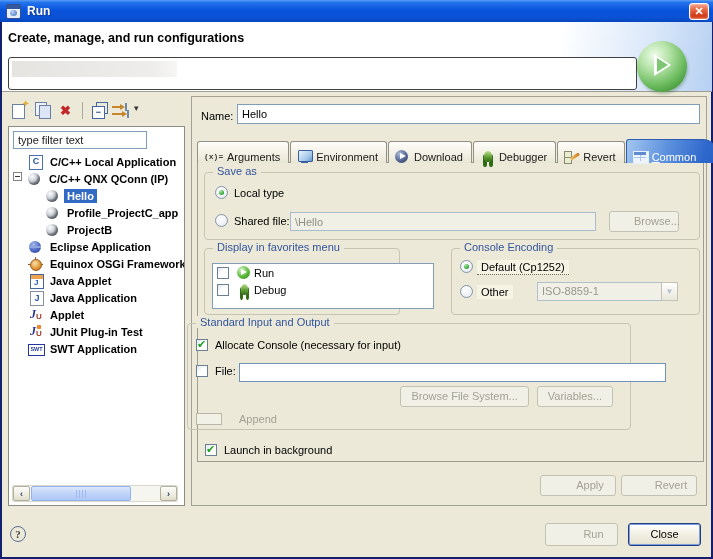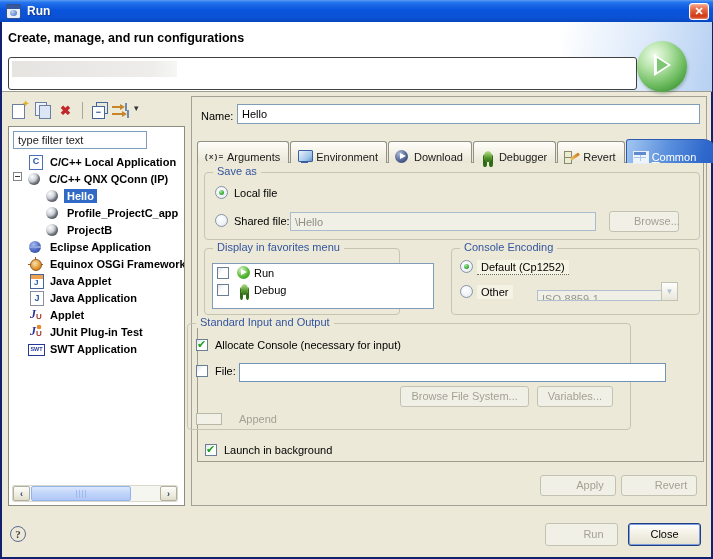--- a/index.html
+++ b/index.html
@@ -198,21 +198,21 @@
   .fico.run-icon::after { content:""; position:absolute; left:4px; top:3px; border-left:6px solid #fff;
     border-top:3.5px solid transparent; border-bottom:3.5px solid transparent; }
   .fico.debug-icon::before { content:""; position:absolute; left:4px; top:1px; width:7px; height:11px;
     border-radius:50% 50% 45% 45%; background: linear-gradient(180deg,#b9e08a,#57982d 60%,#2f6b14);
     box-shadow:-3px 1px 0 -2px #2f6b14, 3px 1px 0 -2px #2f6b14, -3px 4px 0 -2px #2f6b14,
                3px 4px 0 -2px #2f6b14, -3px 7px 0 -2px #2f6b14, 3px 7px 0 -2px #2f6b14; }
 
   
   .combo { position:absolute; left:85px; top:33px; width:141px; height:19px; display:flex; }
   .combo .cv { flex:1; background:#f1f0e7; border:1px solid #b2bfd0; border-right:none; color:#97978c;
-    padding:2px 4px; overflow:hidden; white-space:nowrap;margin-top:8px; }
+    padding:2px 4px; overflow:hidden; white-space:nowrap; }
   .combo .ca { width:17px; background:linear-gradient(180deg,#fefefe,#e9e7db); border:1px solid #c4c3b2;
     color:#b4c2d0; text-align:center; font-size:8px; line-height:17px; }
 
   .stdio-btns { position:absolute; right:17px; top:62px; display:flex; gap:8px; }
   .stdio-btns .btn { position:relative; height:21px; padding:0 10px; }
 
   .filter-svg { position:absolute; left:0; top:1px; }
 
   .help { position:absolute; left:10px; top:526px; width:16px; height:16px; border-radius:50%;
     border:1px solid #5c6a93; color:#3c3c3c; font:bold 11px/15px "Liberation Serif",serif; text-align:center; cursor:pointer; }
@@ -345,21 +345,21 @@
         <span class="tlabel"><u>C</u>ommon</span>
       </div>
     </div>
   <span class="ovf"><span>»</span><sub>2</sub></span>
 
   <div class="contentbox"></div>
 
   <div class="grp g-save">
     <span class="gt">Save as</span>
     <span class="radio on" style="left:10px;top:13px;"></span>
-    <span class="flabel" style="left:29px;top:14px;">Local file</span>
+    <span class="flabel" style="left:29px;top:14px;">Local type</span>
     <span class="radio" style="left:10px;top:41px;"></span>
     <span class="flabel" style="left:29px;top:42px;">Shared file:</span>
     <input class="txt disabled" style="left: 85px; top: 39px; width: 306px; height: 19px;" value="\Hello">
     <span class="btn disabled" style="left:404px;top:38px;width:70px;height:21px;">Browse...</span>
   </div>
 
   <div class="grp g-fav">
     <span class="gt">Display in favorites menu</span>
     <div class="favbox" id="favbox">
         <div class="favrow">

